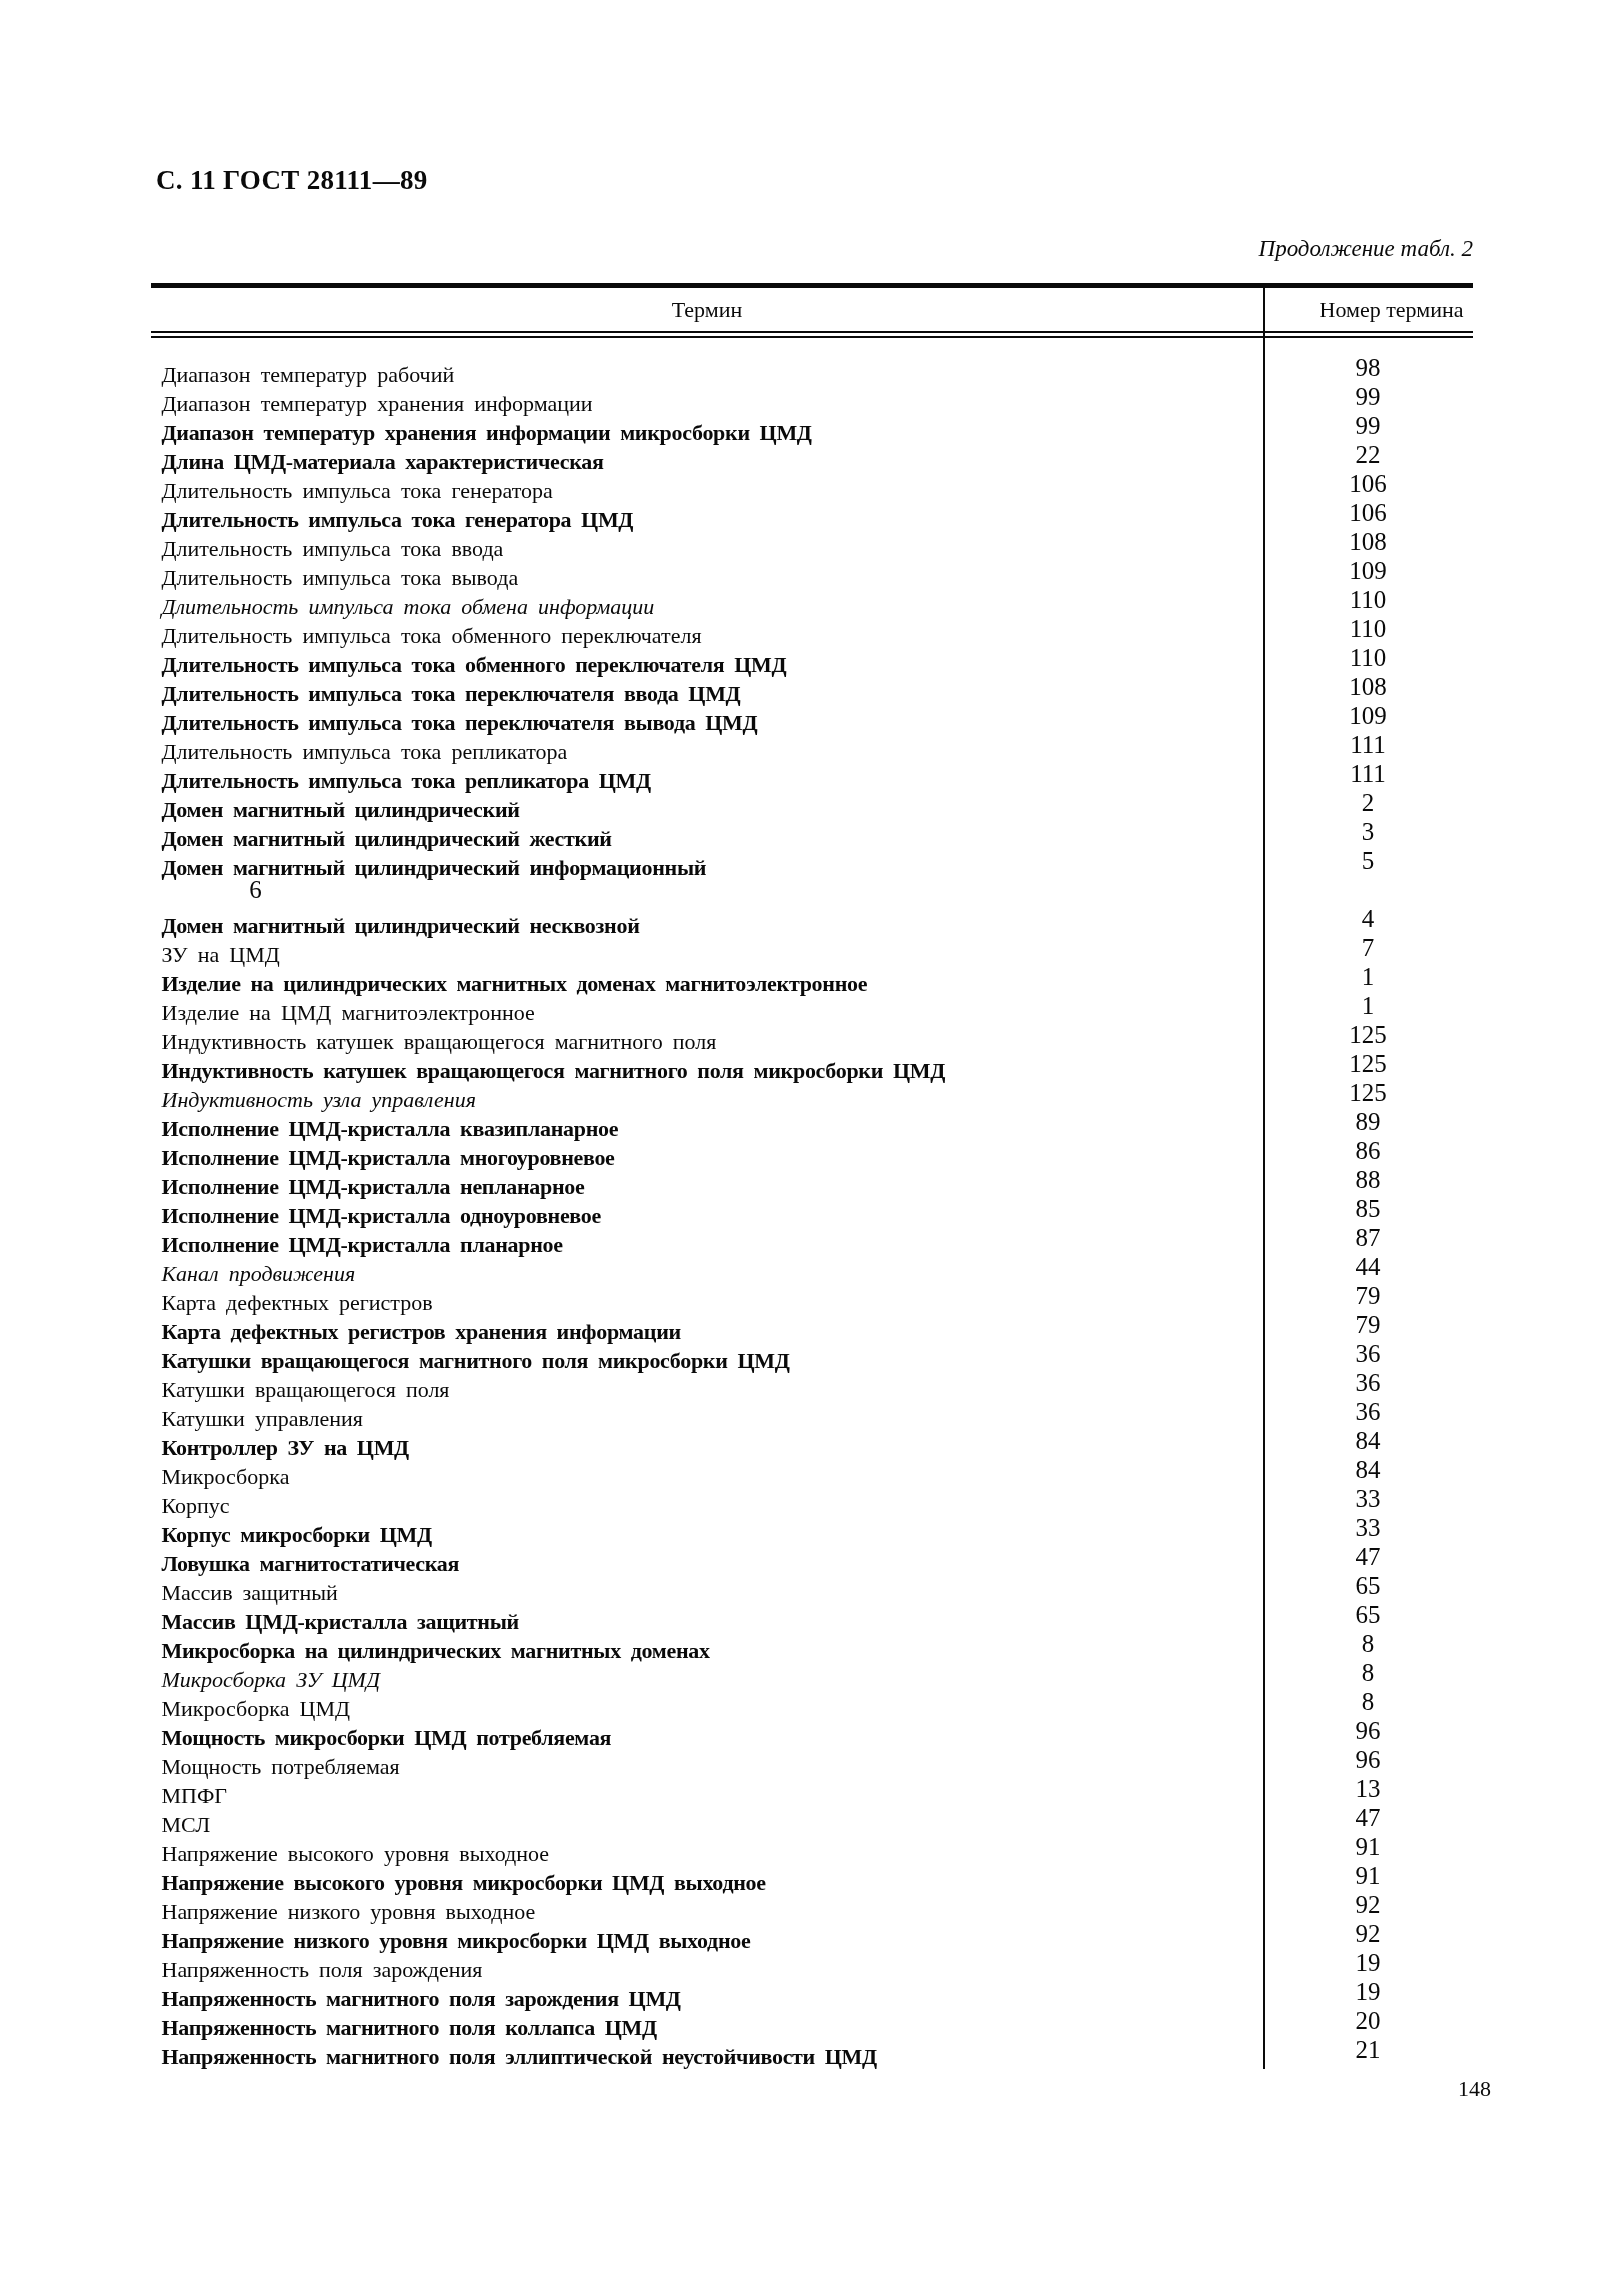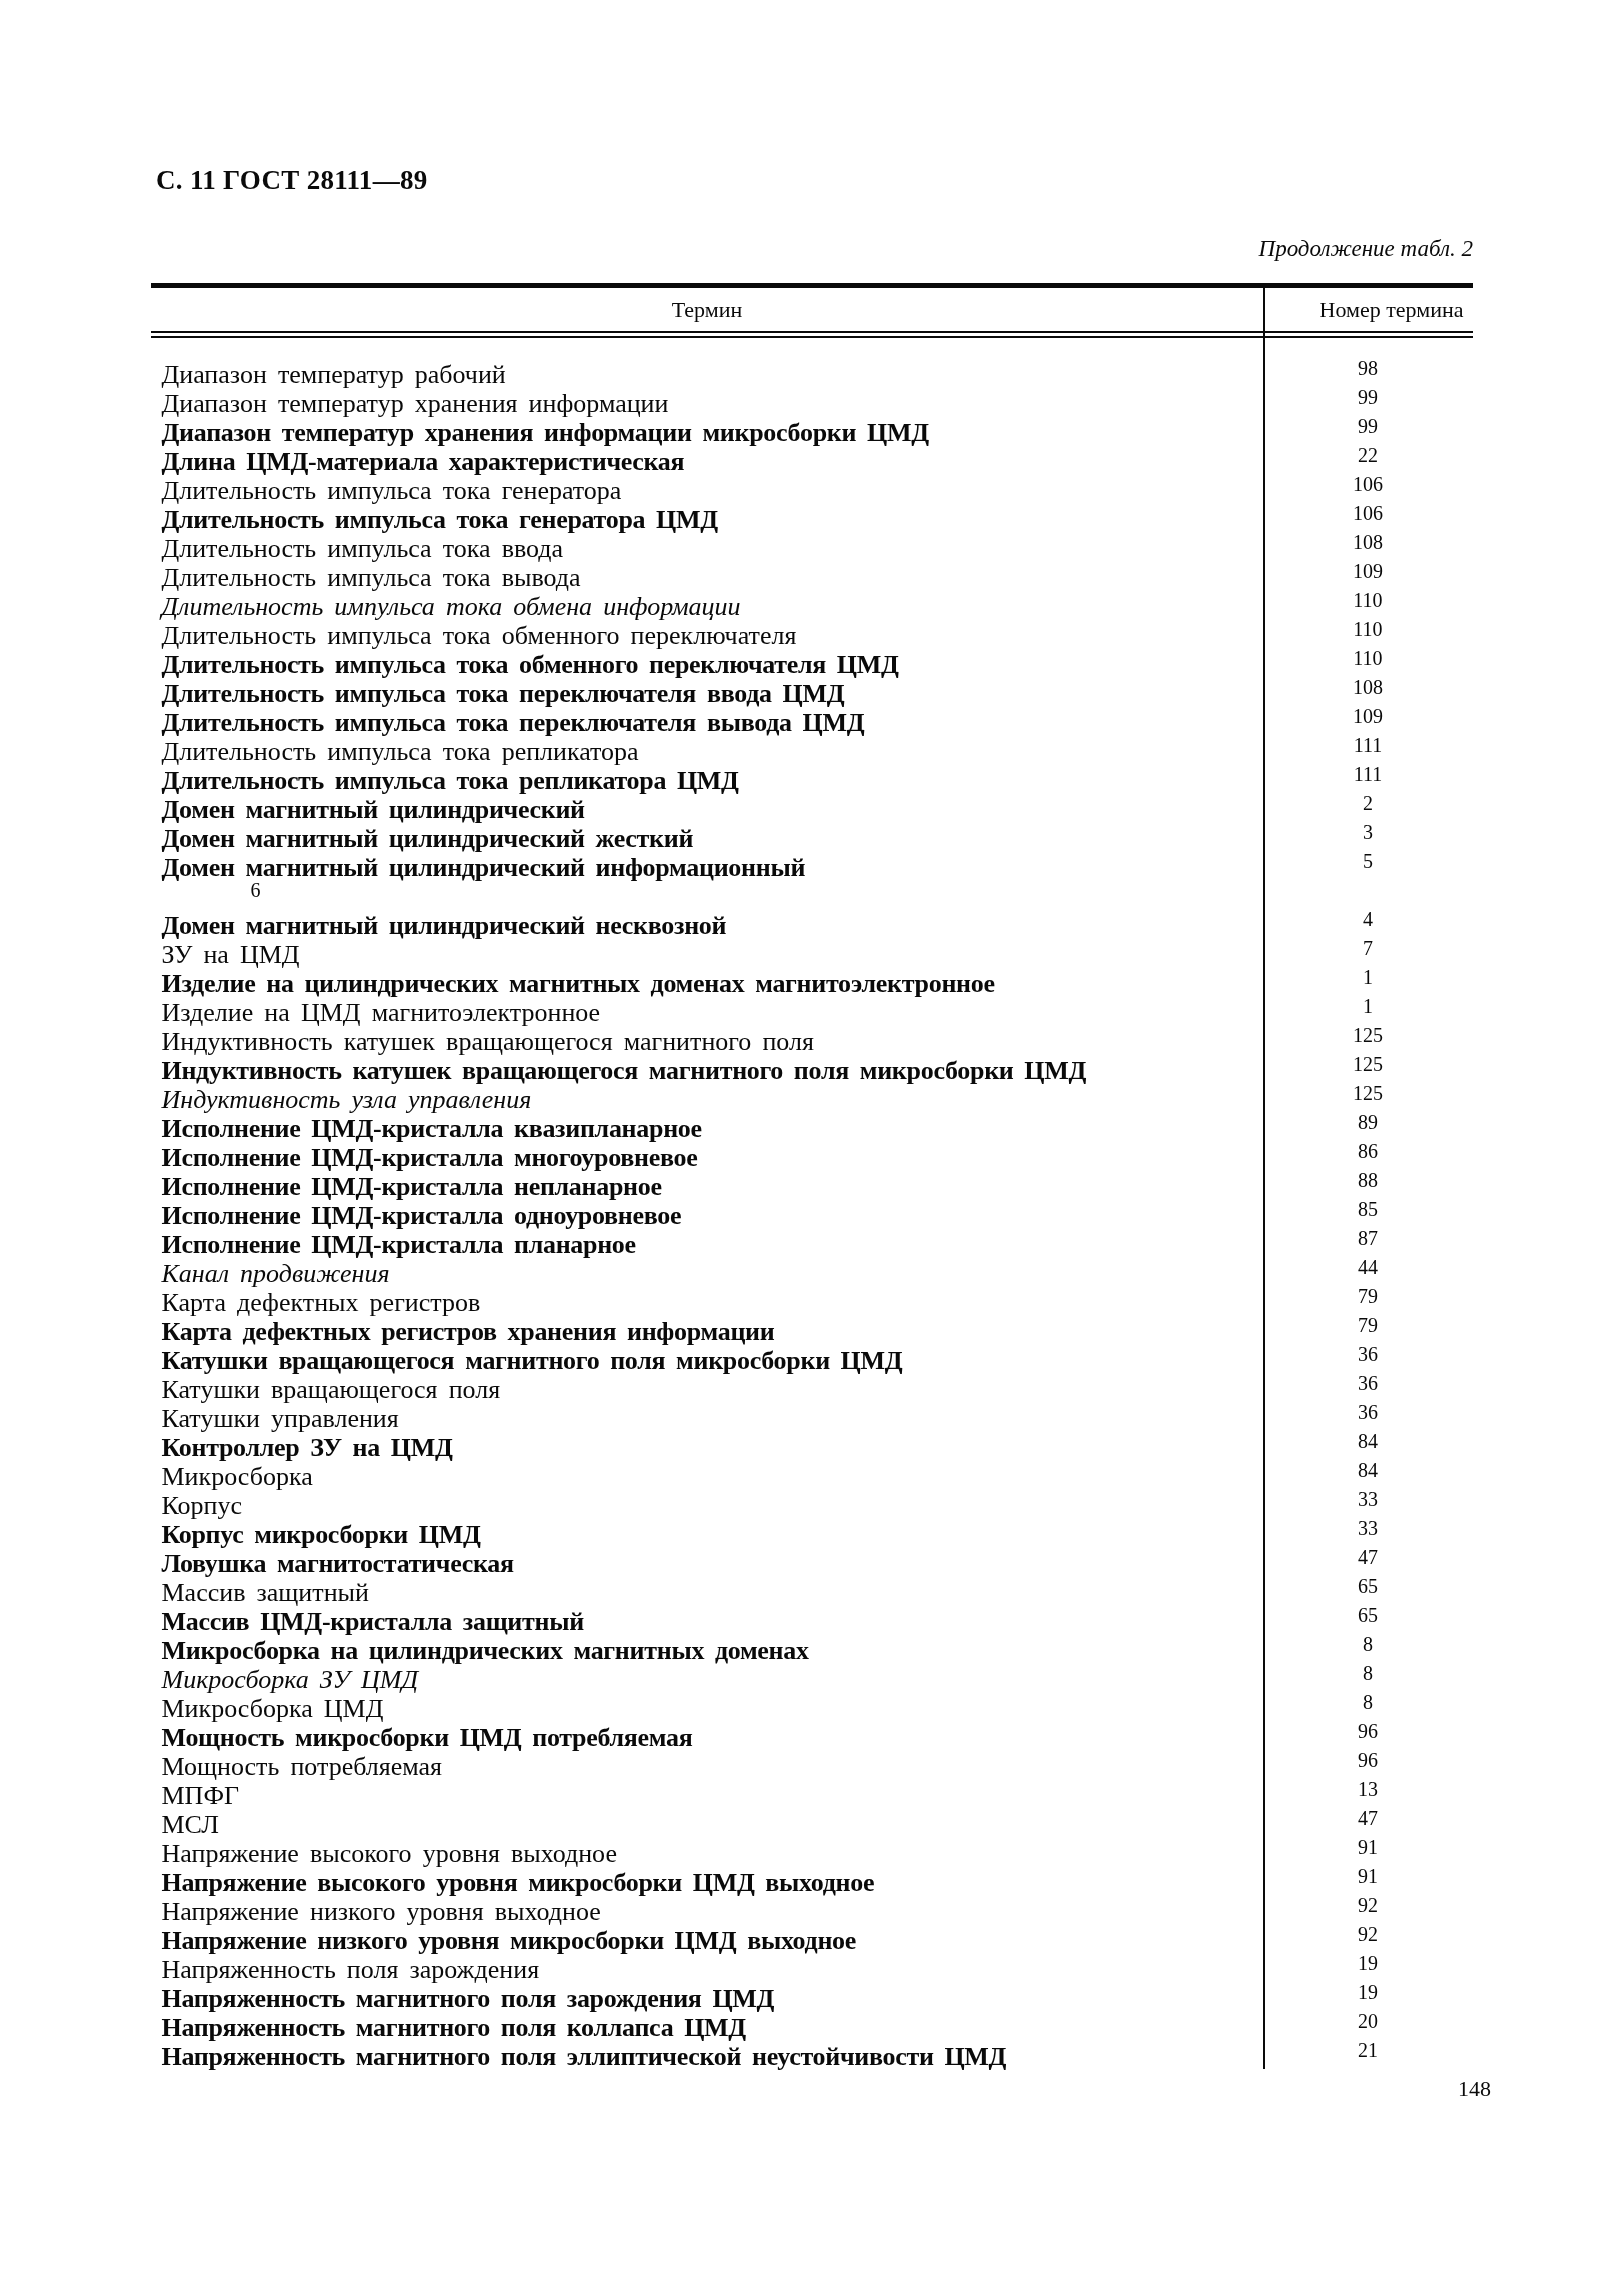--- a/index.html
+++ b/index.html
@@ -80,30 +80,30 @@
     padding-top: 16.4px;
   }
   .row {
     display: flex;
     height: 29px;
     align-items: center;
   }
   .row .term {
     width: 1102px;
     padding-left: 10.5px;
-    font-size: 26px;
+    font-size: 22px;
     word-spacing: 4.6px;
     white-space: nowrap;
     overflow: hidden;
     margin-top: 14px;
   }
   .row .num {
     width: 209px;
     text-align: center;
-    font-size: 20px;
+    font-size: 25px;
   }
   .s-regular { font-weight: 400; }
   .s-bold { font-weight: 700; letter-spacing: -0.3px; }
   .s-italic { font-style: italic; font-weight: 400; }
   .page-number {
     position: absolute;
     top: 2076px;
     left: 169px;
     width: 1322px;
     text-align: right;

